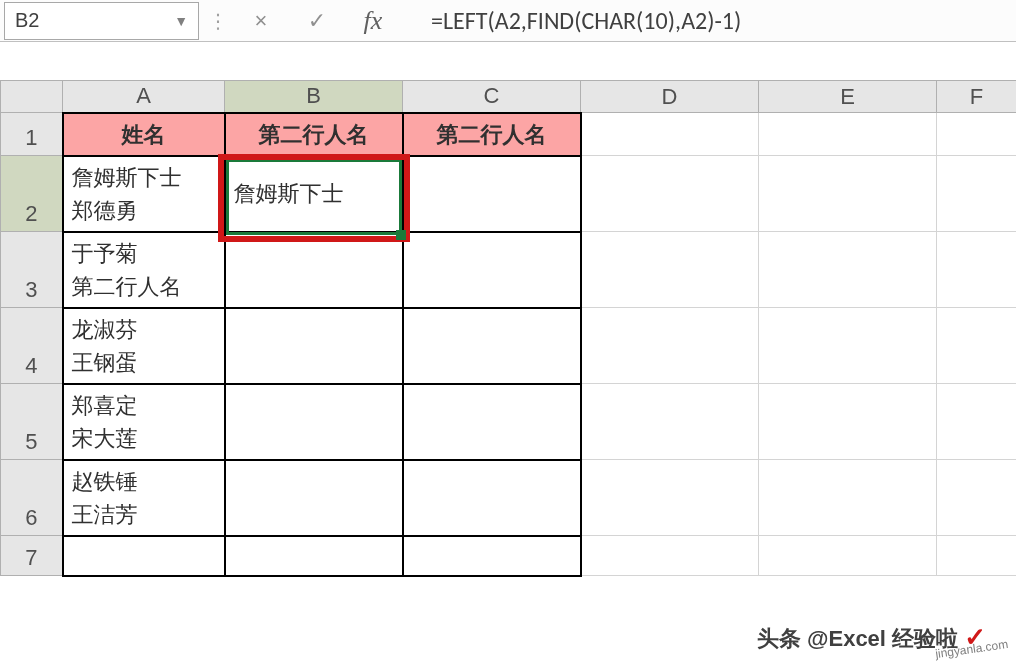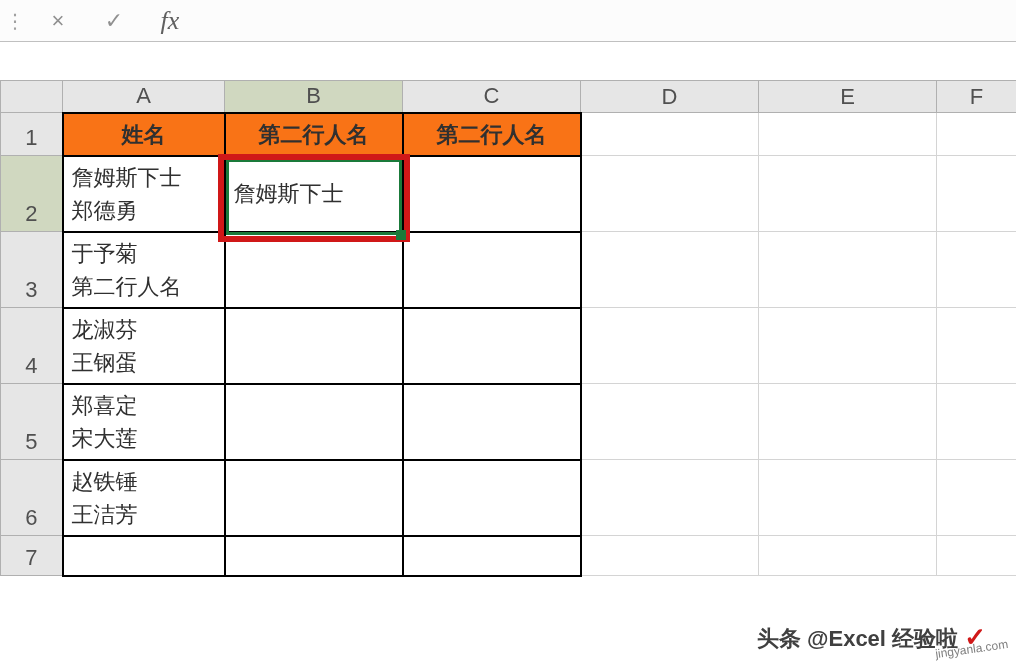--- a/index.html
+++ b/index.html
@@ -128,21 +128,21 @@
       height: 40px;
     }
     
     
     td.tbl {
       border: 2px solid #000000;
     }
     
     
     tr.header-row td.tbl {
-      background: #f97316;
+      background: #fca5a5;
       text-align: center;
       font-weight: bold;
       height: 28px;
     }
     
     
     td.twoline {
       height: 76px;
     }
     
@@ -197,24 +197,29 @@
     }
     .check {
       color: #d01818;
       font-size: 26px;
     }
   </style>
 </head>
 <body>
 
 <div class="formula-bar">
+  <div class="name-box">
+    <span>B2</span>
+    <span class="dropdown">▼</span>
+  </div>
   <div class="fb-sep">⋮</div>
   <div class="fb-btn">×</div>
   <div class="fb-btn">✓</div>
   <div class="fb-btn fx">fx</div>
+  <div class="formula-input">=LEFT(A2,FIND(CHAR(10),A2)-1)</div>
 </div>
 
 <div class="gap"></div>
 
 <div class="spreadsheet">
   <table>
     <colgroup>
       <col style="width:62px">
       <col class="col-A">
       <col class="col-B">

